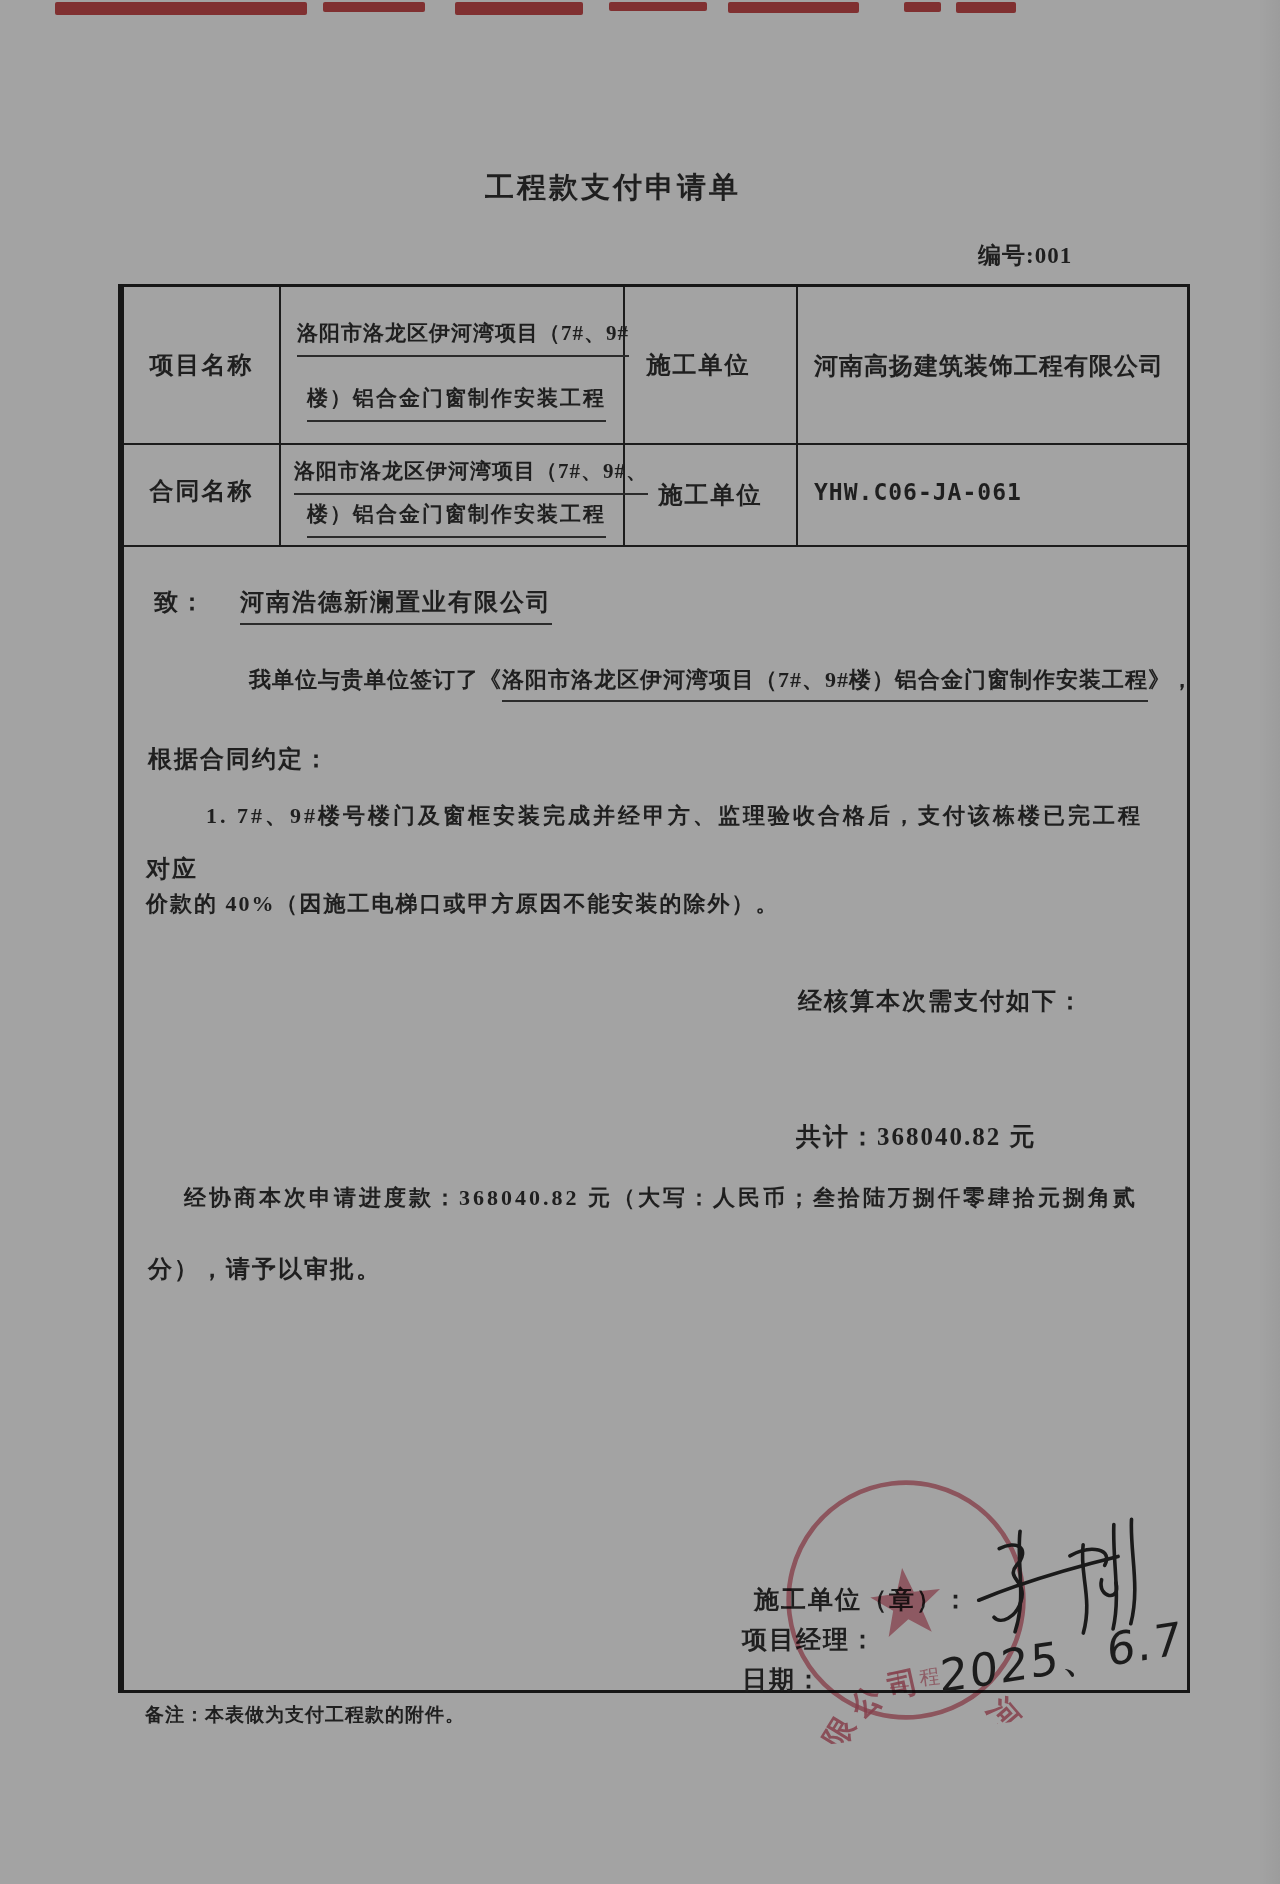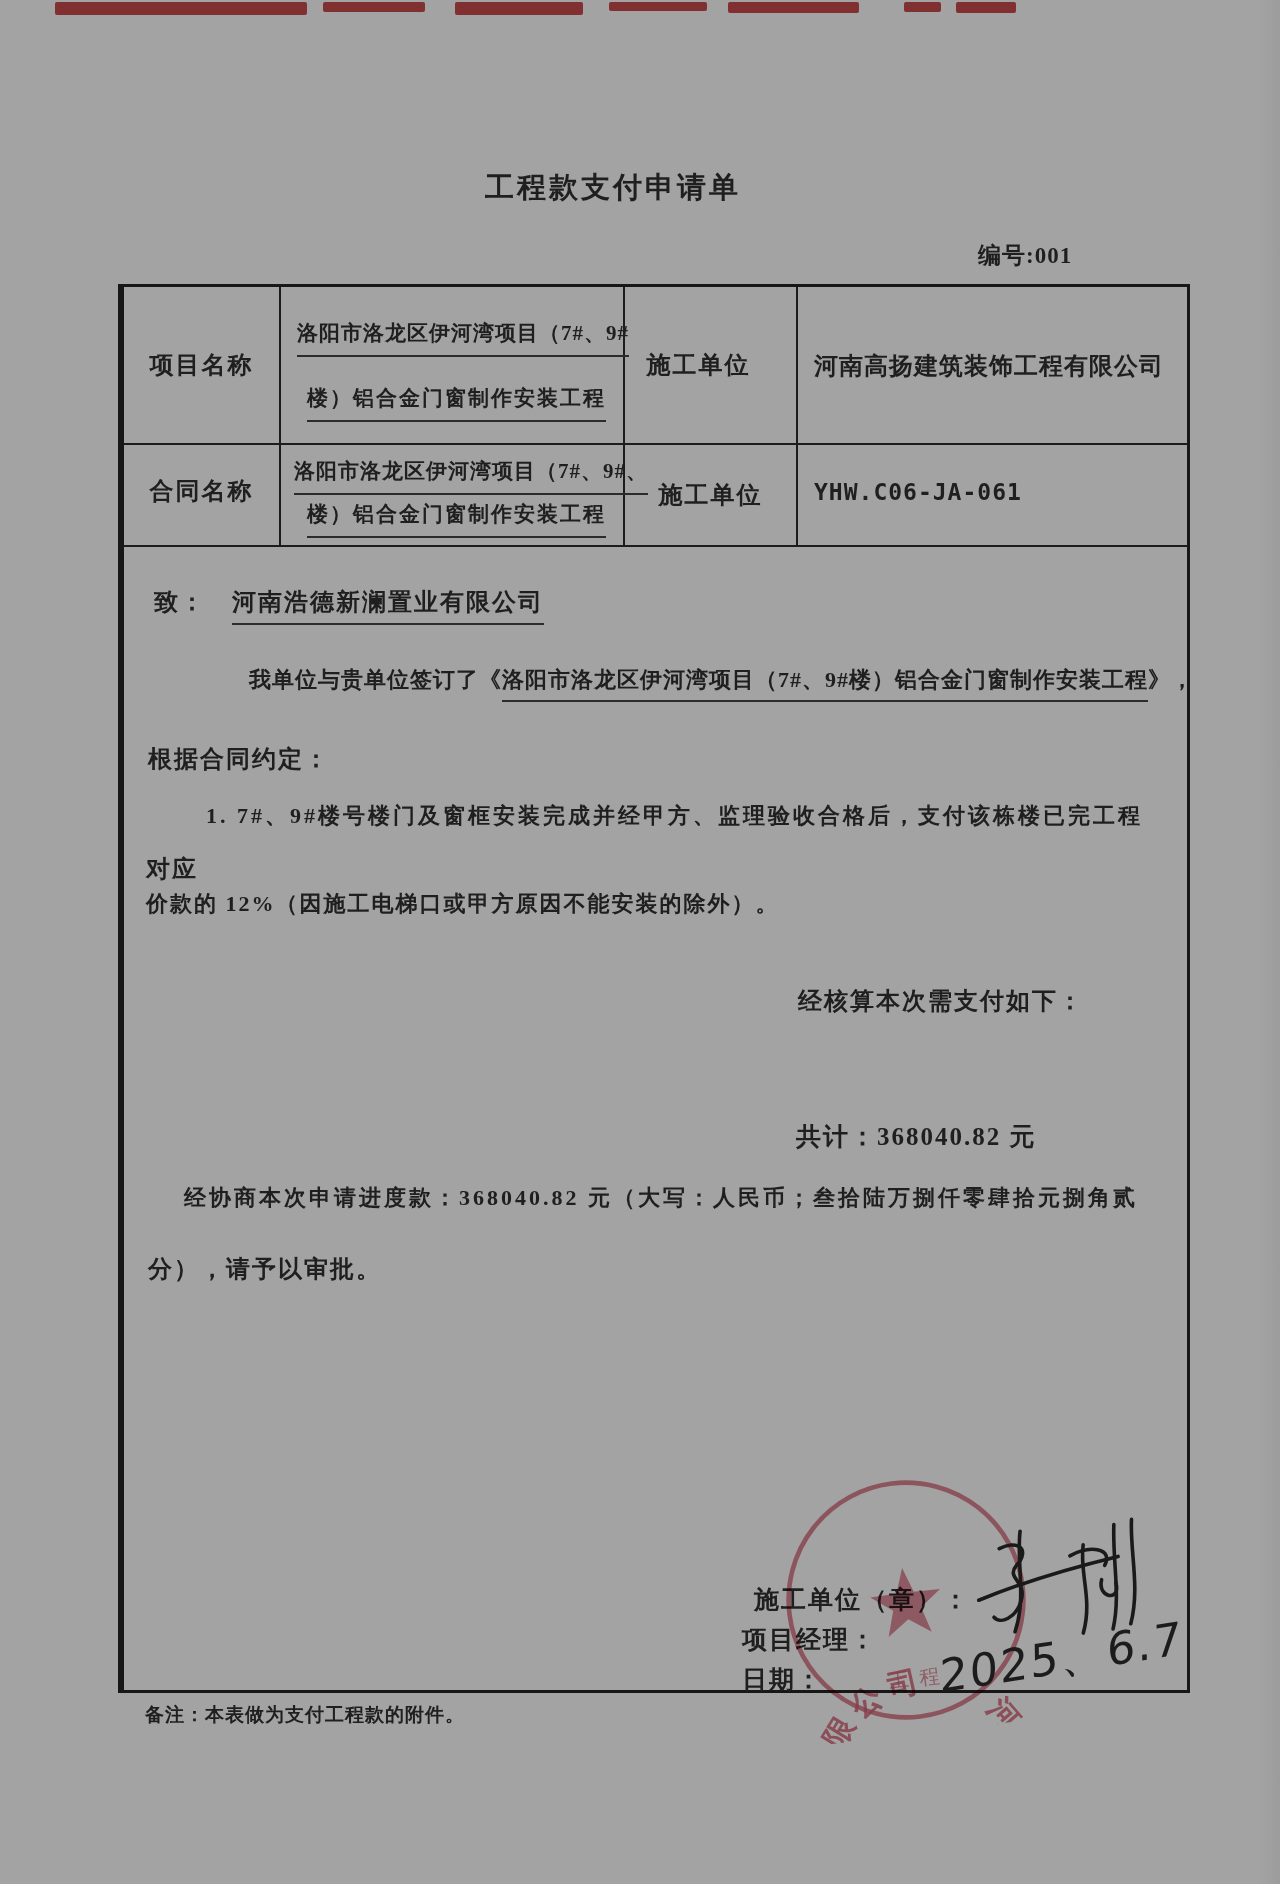--- a/index.html
+++ b/index.html
@@ -96,31 +96,31 @@
     </div>
     <div class="t val u" style="left:170px;top:170px;font-size:21px;letter-spacing:1px;">洛阳市洛龙区伊河湾项目（7#、9#、</div>
     <div class="t val u" style="left:183px;top:213px;font-size:21px;letter-spacing:2px;">楼）铝合金门窗制作安装工程</div>
     <div class="cell-label" style="left:501px;top:158px;width:171px;height:100px;">
       <span>施工单位</span>
     </div>
     <div class="t val" style="left:690px;top:192px;font-size:23px;font-family:'DejaVu Sans Mono',monospace;letter-spacing:1px;">YHW.C06-JA-061</div>
 
     <div class="t body-text" style="left:30px;top:299px;">
       <span>致：</span>
-      <span class="u" style="margin-left:18px;">河南浩德新澜置业有限公司</span>
+      <span class="u" style="margin-left:26px;">河南浩德新澜置业有限公司</span>
     </div>
 
     <div class="t body-text sm" style="left:125px;top:378px;">
       <span>我单位与贵单位签订了《</span><span class="u">洛阳市洛龙区伊河湾项目（7#、9#楼）铝合金门窗制作安装工程</span><span>》，</span>
     </div>
     <div class="t body-text" style="left:24px;top:456px;">根据合同约定：</div>
 
     <div class="t body-text sm" style="left:82px;top:514px;letter-spacing:3px;">1. 7#、9#楼号楼门及窗框安装完成并经甲方、监理验收合格后，支付该栋楼已完工程</div>
     <div class="t body-text" style="left:22px;top:566px;">对应</div>
-    <div class="t body-text sm" style="left:22px;top:602px;letter-spacing:2px;">价款的 12%（因施工电梯口或甲方原因不能安装的除外）。</div>
+    <div class="t body-text sm" style="left:22px;top:602px;letter-spacing:2px;">价款的 40%（因施工电梯口或甲方原因不能安装的除外）。</div>
 
     <div class="t body-text" style="left:674px;top:698px;">经核算本次需支付如下：</div>
 
     <div class="t body-text" style="left:672px;top:833px;font-size:25px;">共计：368040.82 元</div>
 
     <div class="t body-text sm" style="left:60px;top:896px;letter-spacing:3px;">经协商本次申请进度款：368040.82 元（大写：人民币；叁拾陆万捌仟零肆拾元捌角贰</div>
     <div class="t body-text" style="left:24px;top:966px;">分），请予以审批。</div>
 
     <div class="t sig-label" style="left:630px;top:1296px;">施工单位（章）：</div>
     <div class="t sig-label" style="left:618px;top:1336px;">项目经理：</div>

